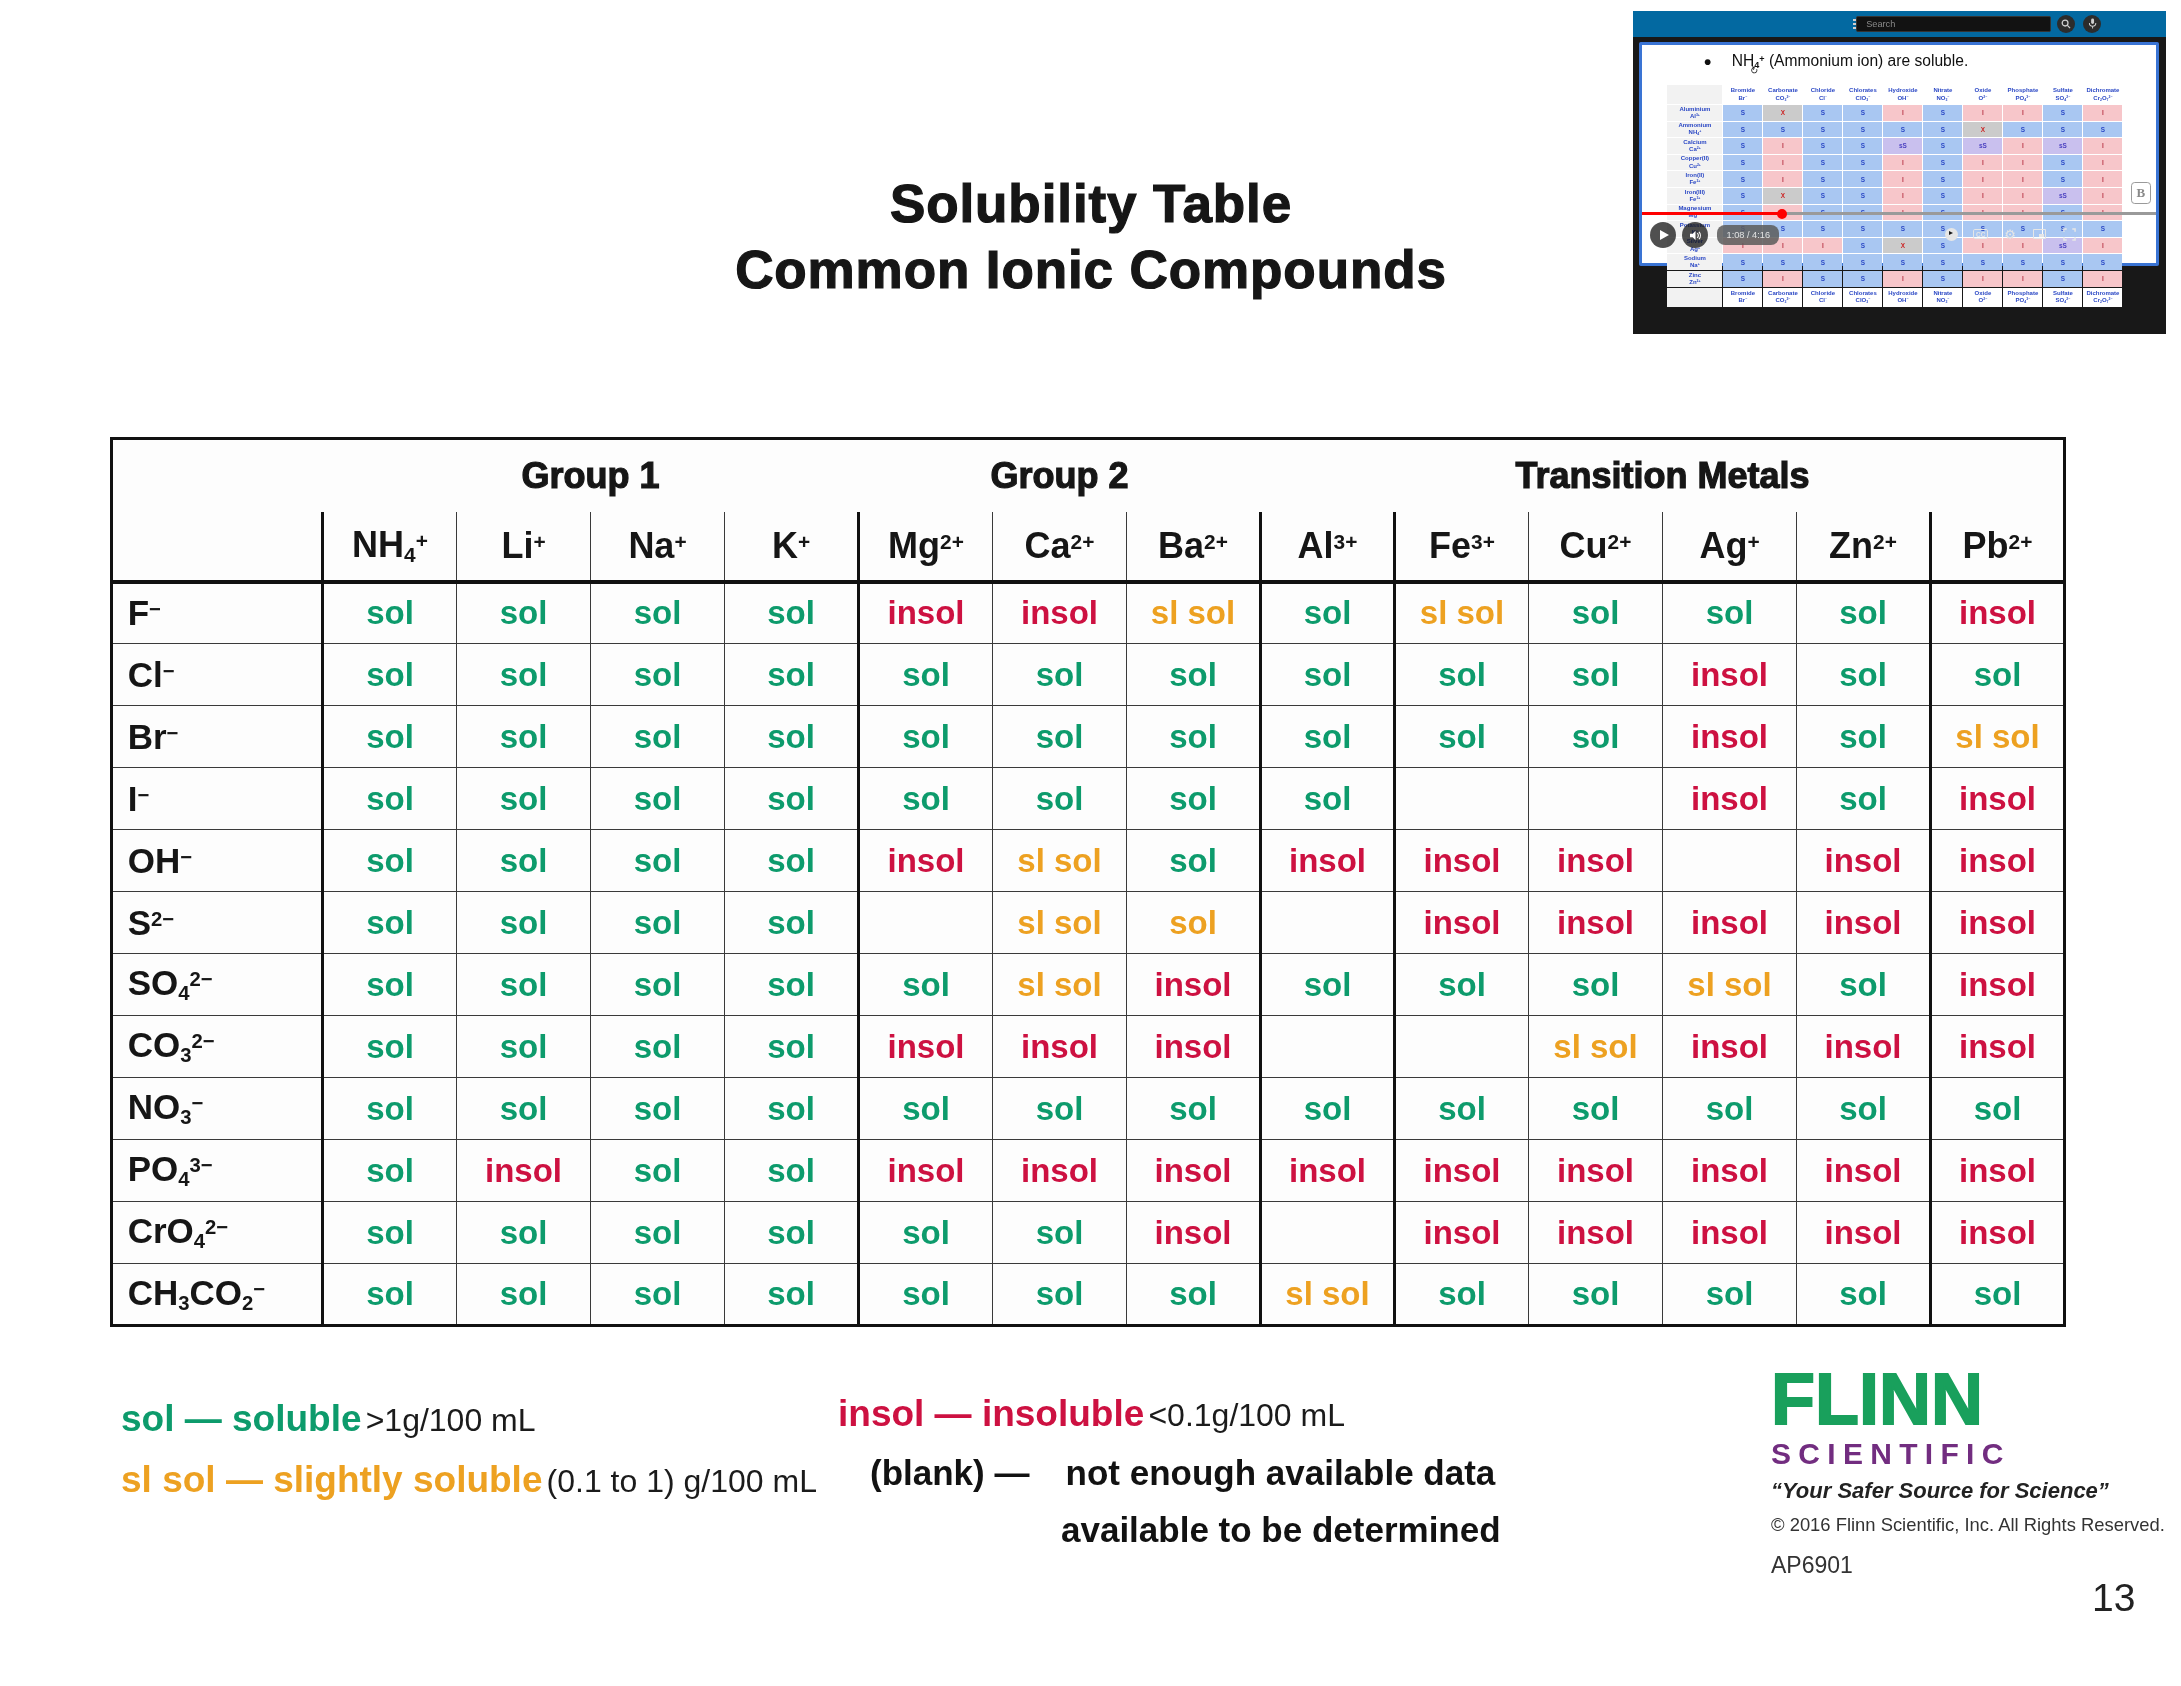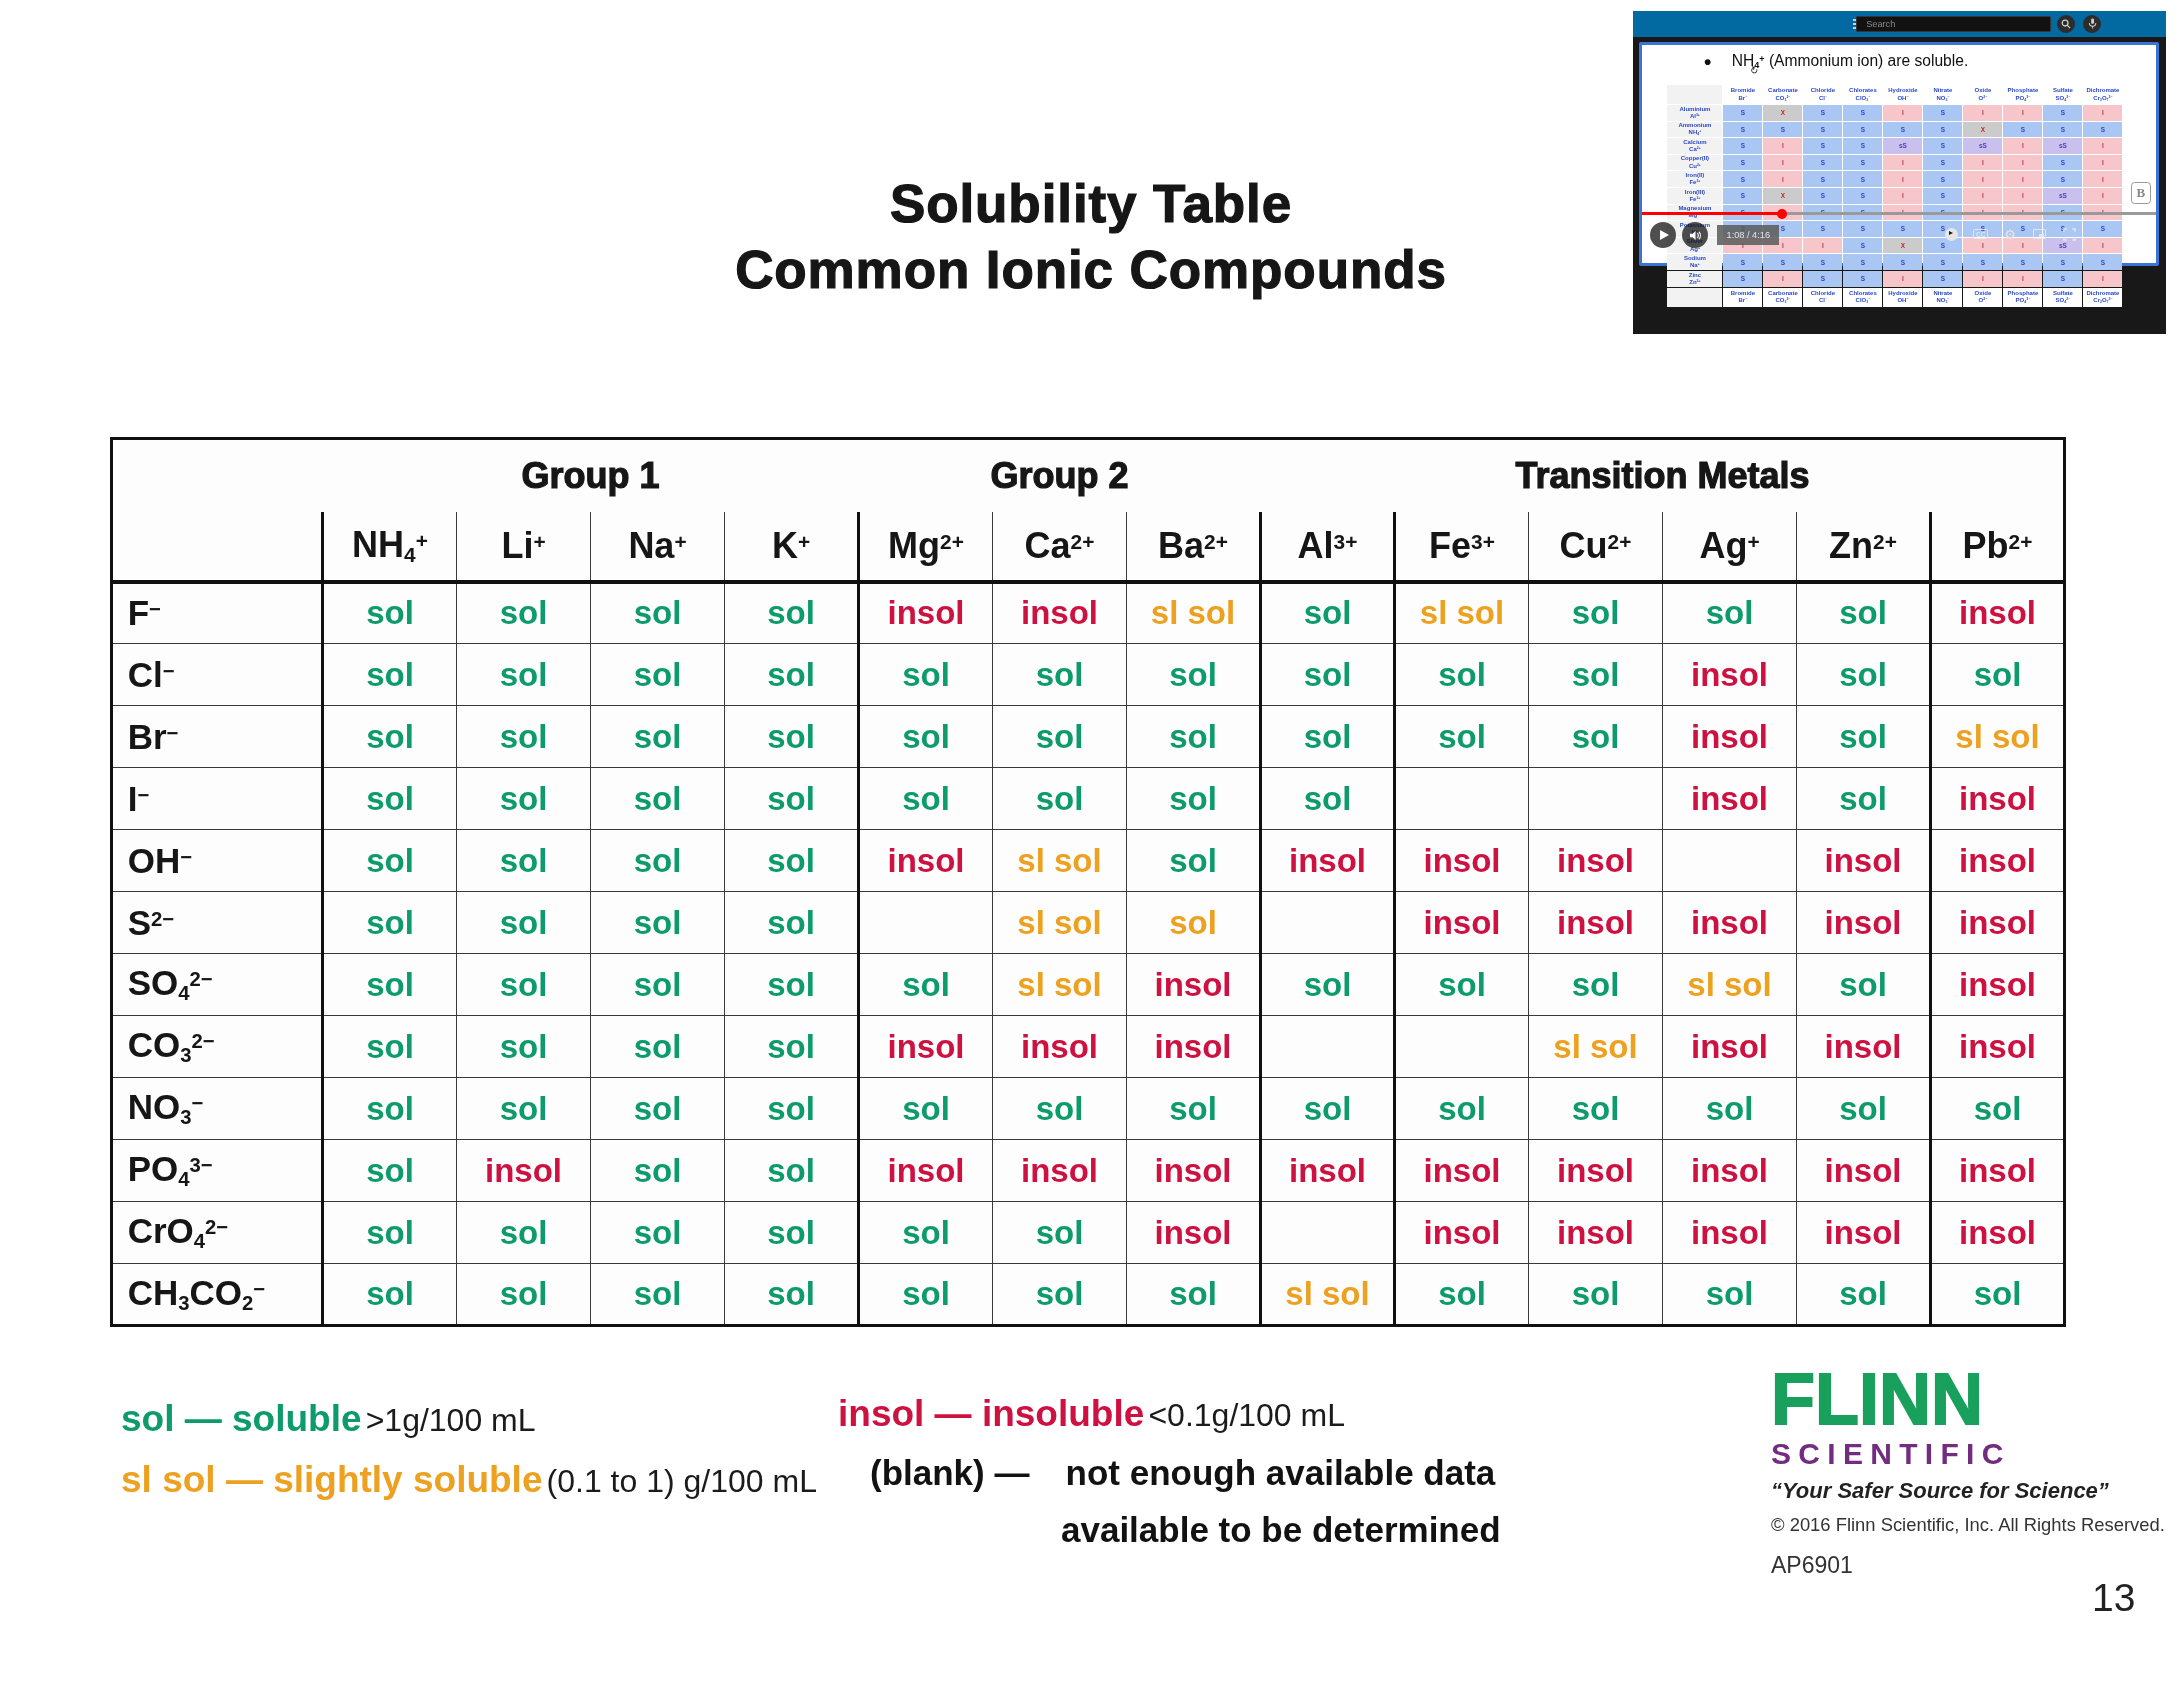--- a/index.html
+++ b/index.html
@@ -154,21 +154,21 @@
     display:flex;align-items:center;justify-content:center;
   }
   .yt-play::after{
     content:"";border-left:9.2px solid #fff;border-top:5.5px solid transparent;border-bottom:5.5px solid transparent;margin-left:2.8px;
   }
   .yt-vol{
     position:absolute;left:40px;top:3.7px;width:26px;height:26px;border-radius:50%;background:rgba(20,20,20,0.75);
     display:flex;align-items:center;justify-content:center;
   }
   .yt-time{
-    position:absolute;left:75px;top:6.4px;height:20px;padding:0 9.2px;border-radius:0;
+    position:absolute;left:75px;top:6.4px;height:20px;padding:0 9.2px;border-radius:8px;
     background:rgba(90,90,90,0.85);color:#e3e3e3;font-size:9.2px;line-height:20px;
   }
   .yt-right-icons{position:absolute;right:79px;top:7.3px;display:flex;gap:13px;align-items:center;}
   .yt-right-icons .ri{width:16.5px;height:16.5px;display:flex;align-items:center;justify-content:center;color:#e6e6e6;}
   .ri-cc{border:1.4px solid #e6e6e6;border-radius:1.8px;font-size:6.4px;font-weight:bold;width:14.7px;height:10px;line-height:10px;text-align:center;}
   .ri-gear{font-size:13px;}
   .ri-mini{width:13px;height:10px;border:1.4px solid #e6e6e6;border-radius:0.9px;position:relative;}
   .ri-mini::after{content:"";position:absolute;right:0.9px;bottom:0.9px;width:5.5px;height:3.7px;background:#e6e6e6;}
   .ri-dotplay{width:13px;height:13px;border-radius:50%;background:#e6e6e6;position:relative;}
   .ri-dotplay::after{content:"";position:absolute;left:4.6px;top:3.7px;border-left:4.6px solid #181818;border-top:2.8px solid transparent;border-bottom:2.8px solid transparent;}

